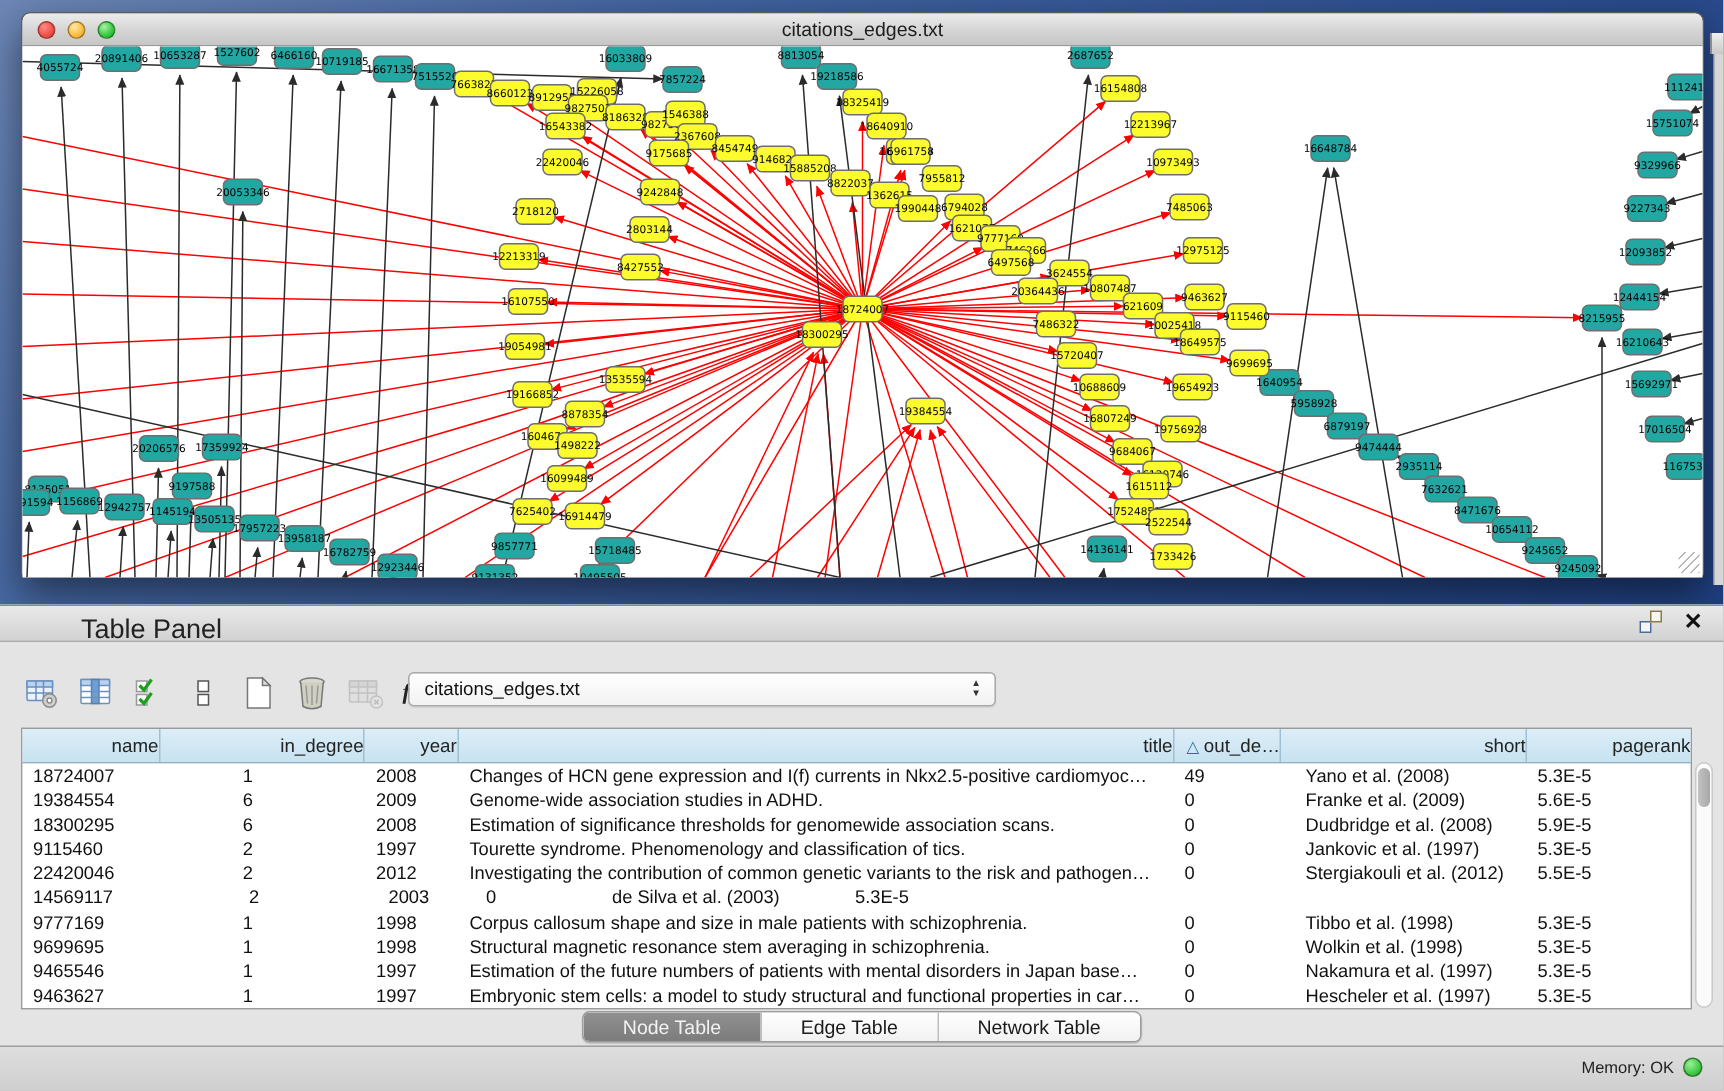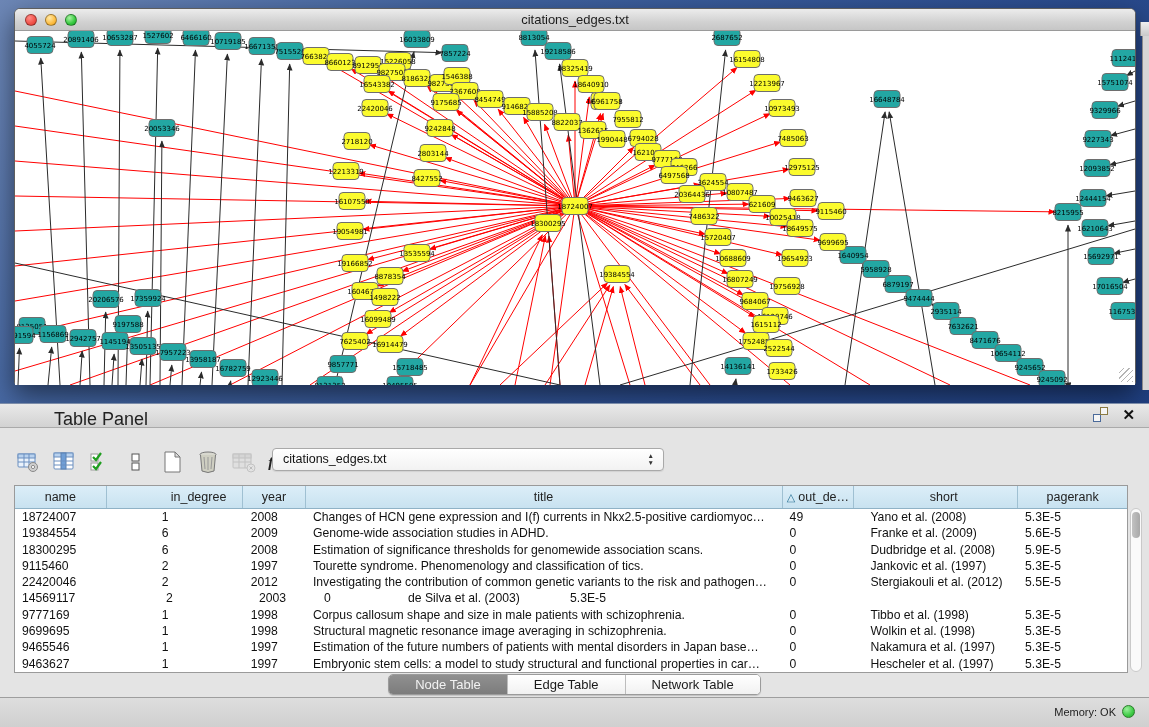--- a/index.html
+++ b/index.html
@@ -44,21 +44,21 @@
   .tool-btn { width:27px; height:27px; display:flex; align-items:center; justify-content:center; }
   .fx { font-family:"Liberation Serif", serif; font-style:italic; font-weight:bold; font-size:15px; color:#222; }
   .table-select { position:absolute; left:272px; top:45px; width:392px; height:23px; background:linear-gradient(#fff,#f2f2f2);
                   border:1px solid #a9a9a9; border-radius:4px; font-size:12.5px; color:#111;
                   padding-left:10px; line-height:21px; box-shadow:0 1px 1px rgba(0,0,0,.08); }
   .stepper { position:absolute; right:9px; top:3px; font-size:6.5px; color:#333; line-height:7px; text-align:center; }
 
   
   .dtable { position:absolute; left:14px; top:82px; width:1114px; border:1px solid #9a9a9a; background:#fff; }
   .thead { display:flex; height:23px; background:linear-gradient(#dceef8,#c8e2f0); border-bottom:1px solid #8fb2c6; }
-  .th { font-size:12.5px; color:#222; text-align:center; line-height:22px; border-right:1px solid #9fc0d2;
+  .th { font-size:12.5px; color:#222; text-align:right; line-height:22px; border-right:1px solid #9fc0d2;
         overflow:hidden; white-space:nowrap; }
   .th:last-child { border-right:none; }
   .sort-tri { color:#2a7295; font-size:11px; margin-right:3px; }
   .tbody { height:163px; overflow:hidden; }
   .tr { display:flex; height:16.3px; background:#fff; }
   .td { font-size:12.2px; color:#111; padding-left:7px; white-space:nowrap; overflow:hidden; line-height:16px; }
   .c0{width:96px;} .c1{width:93px;margin-left:48px;} .c2{width:65px;} .c3{width:500px;} .c4{width:75px;} .c5{width:171px;padding-left:16px;} .c6{width:114px;}
   .vscroll { position:absolute; left:1130px; top:105px; width:12px; height:164px; background:#fafafa;
              border:1px solid #c9c9c9; border-radius:6px; }
   .vthumb { position:absolute; left:1px; top:3px; width:8px; height:26px; background:linear-gradient(90deg,#c2c2c2,#a8a8a8); border-radius:5px; }
@@ -908,21 +908,21 @@
             <div class="td c2">1998</div>
             <div class="td c3">Corpus callosum shape and size in male patients with schizophrenia.</div>
             <div class="td c4">0</div>
             <div class="td c5">Tibbo et al. (1998)</div>
             <div class="td c6">5.3E-5</div>
           </div>
           <div class="tr">
             <div class="td c0">9699695</div>
             <div class="td c1">1</div>
             <div class="td c2">1998</div>
-            <div class="td c3">Structural magnetic resonance image averaging in schizophrenia.</div>
+            <div class="td c3">Structural magnetic resonance stem averaging in schizophrenia.</div>
             <div class="td c4">0</div>
             <div class="td c5">Wolkin et al. (1998)</div>
             <div class="td c6">5.3E-5</div>
           </div>
           <div class="tr">
             <div class="td c0">9465546</div>
             <div class="td c1">1</div>
             <div class="td c2">1997</div>
             <div class="td c3">Estimation of the future numbers of patients with mental disorders in Japan base…</div>
             <div class="td c4">0</div>

